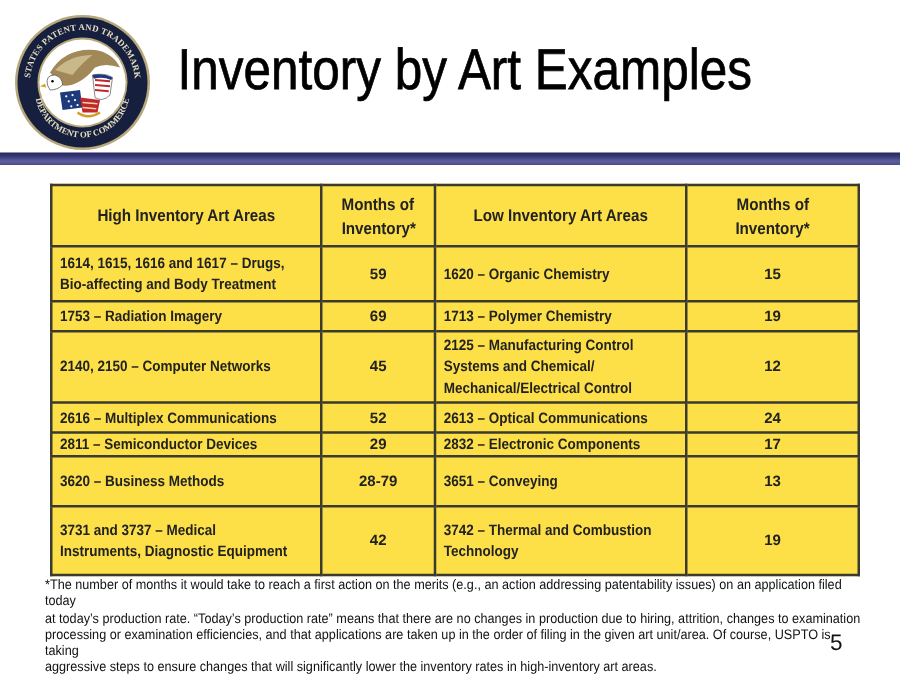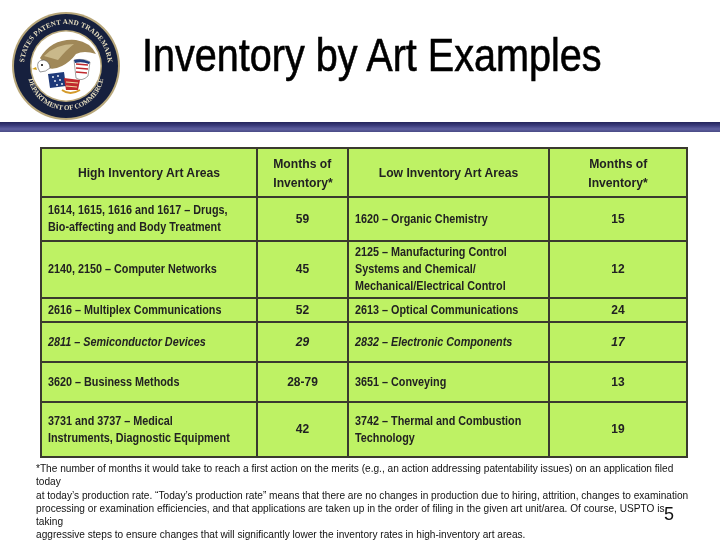--- a/index.html
+++ b/index.html
@@ -19,21 +19,21 @@
       white-space: nowrap; letter-spacing: 0px;
       -webkit-text-stroke: 0.6px #000;
     }
     .rule {
       position: absolute; left: 0; top: 122px; width: 720px; height: 10px;
       background: linear-gradient(to bottom, #23245a 0%, #3b3c7c 35%, #5e5f9f 70%, #4a4b86 100%);
     }
     .tbl-wrap { position: absolute; left: 40px; top: 147px; }
     table {
       border-collapse: collapse;
-      background: #bef264;
+      background: #fde047;
       border: 2px solid #3a3a2e;
     }
     td, th {
       border: 2px solid #3a3a2e;
       padding: 0 6px;
       font-size: 12px; font-weight: bold; color: #222;
       line-height: 17px;
       vertical-align: middle;
     }
     .cond { display: inline-block; transform: scaleX(0.9); transform-origin: left center; white-space: nowrap; }
@@ -43,21 +43,21 @@
     td.txt { text-align: left; }
     col.c1 { width: 216px; }
     col.c2 { width: 91px; }
     col.c3 { width: 201px; }
     col.c4 { width: 138px; }
     tr.h0 { height: 49px; }
     tr.r1 { height: 44px; }
     tr.r2 { height: 24px; }
     tr.r3 { height: 57px; }
     tr.r4 { height: 24px; }
-    tr.r5 { height: 40px; font-style: italic; }
+    tr.r5 { height: 19px; }
     tr.r6 { height: 40px; }
     tr.r7 { height: 55px; padding-left: 36px; }
     .foot {
       position: absolute; left: 36px; top: 462px; width: 660px;
       font-size: 11px; line-height: 13.3px; color: #111;
       transform: scaleX(0.92); transform-origin: left top;
       width: 712px;
     }
     .pagenum {
       position: absolute; left: 664px; top: 504px;
@@ -141,20 +141,30 @@
         <span class="cond">1614, 1615, 1616 and 1617 – Drugs,</span><br>
         <span class="cond">Bio-affecting and Body Treatment</span>
       </td>
       <td class="num">59</td>
       <td class="txt">
         <span class="cond">1620 – Organic Chemistry</span>
       </td>
       <td class="num">15</td>
     </tr>
 
+    <tr class="r2">
+      <td class="txt">
+        <span class="cond">1753 – Radiation Imagery</span>
+      </td>
+      <td class="num">69</td>
+      <td class="txt">
+        <span class="cond">1713 – Polymer Chemistry</span>
+      </td>
+      <td class="num">19</td>
+    </tr>
 
     <tr class="r3">
       <td class="txt">
         <span class="cond">2140, 2150 – Computer Networks</span>
       </td>
       <td class="num">45</td>
       <td class="txt">
         <span class="cond">2125 – Manufacturing Control</span><br>
         <span class="cond">Systems and Chemical/</span><br>
         <span class="cond">Mechanical/Electrical Control</span>

